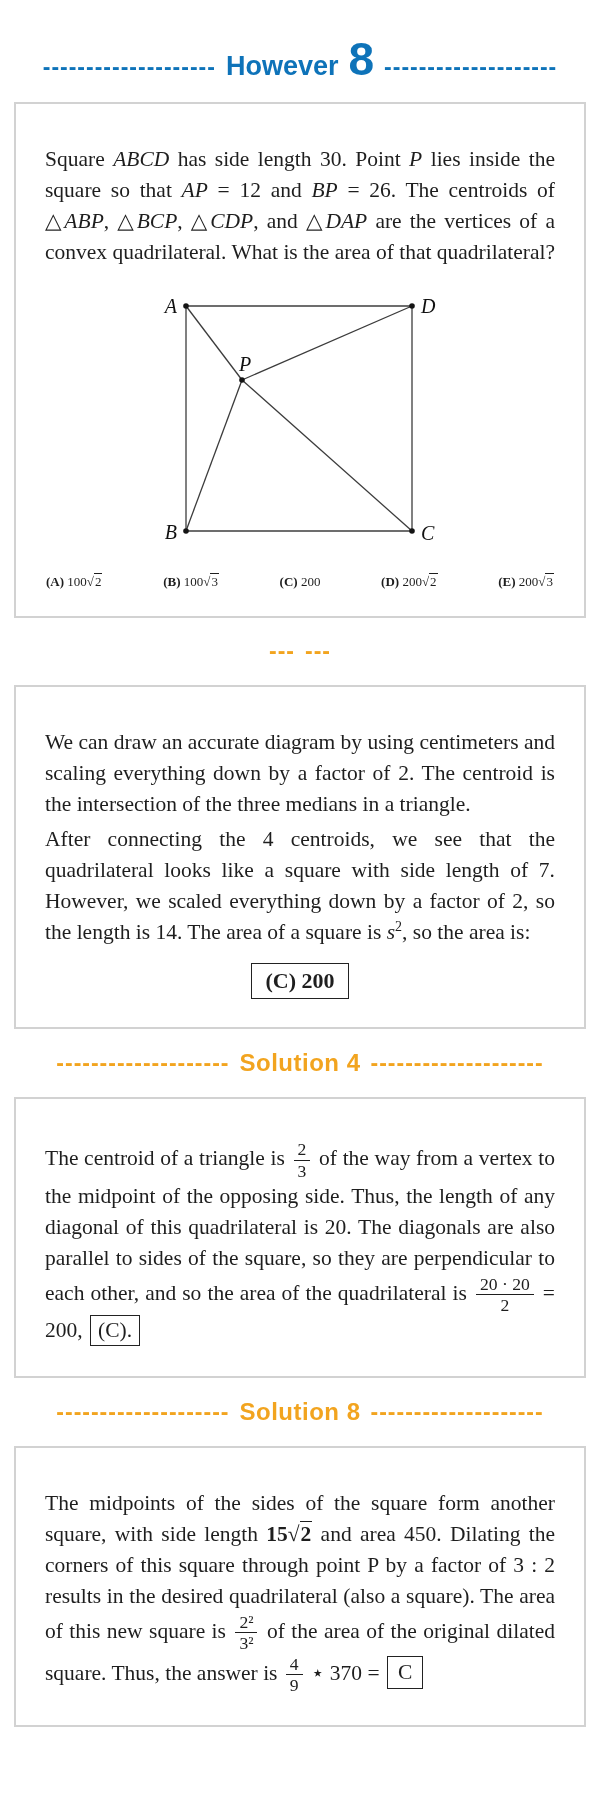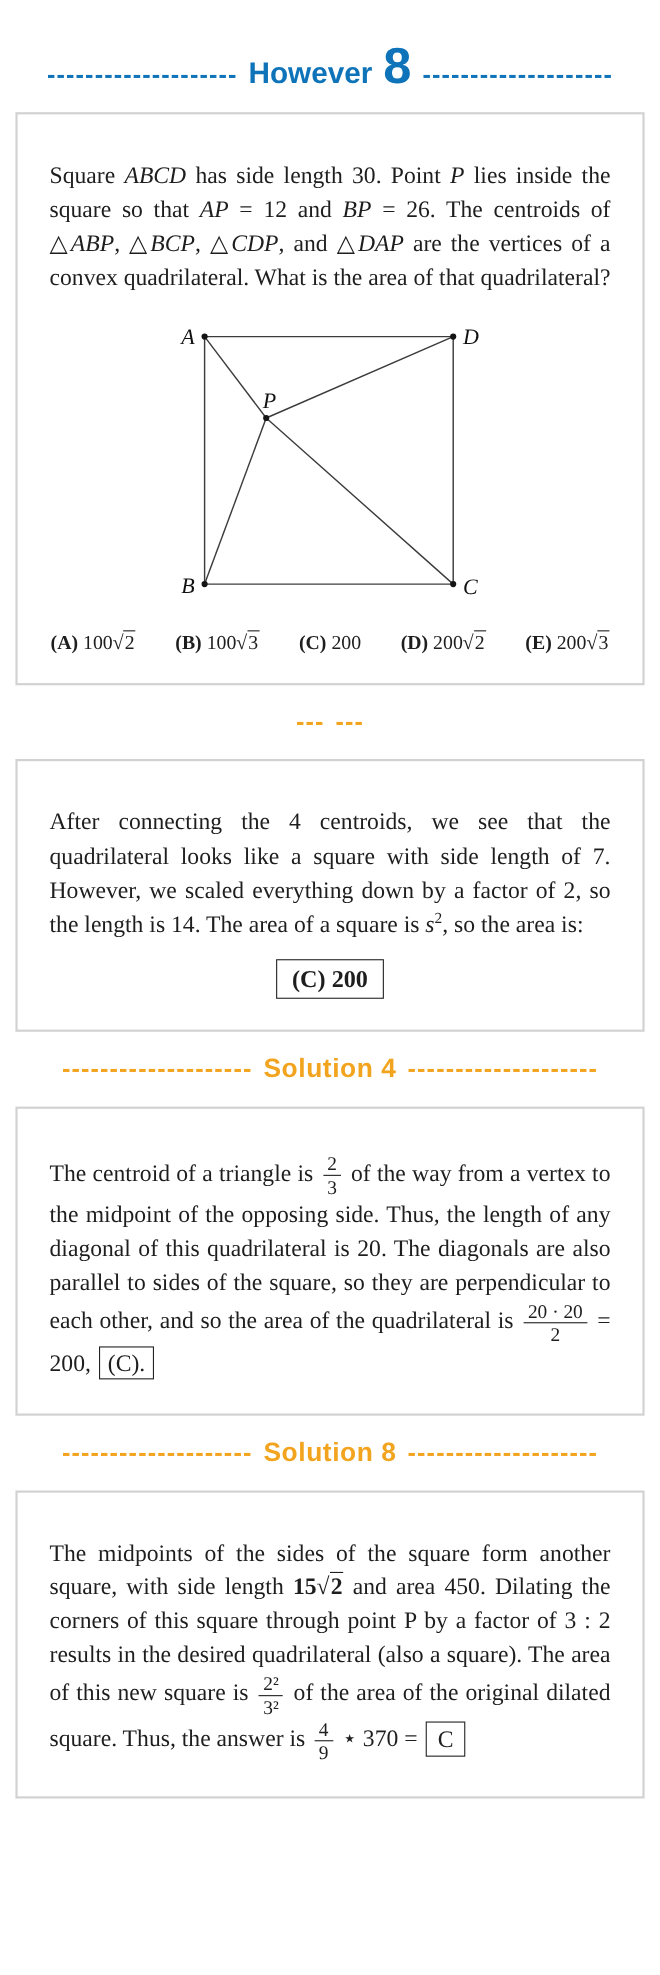--- a/index.html
+++ b/index.html
@@ -45,21 +45,21 @@
   .answer-box{width:max-content;margin:16px auto 2px;border:1.8px solid #222;
     padding:4px 13px;font-weight:bold;font-size:22px;}
 
   
   .diagram-wrap{display:flex;justify-content:center;margin:10px 0 14px;}
   .diagram-wrap svg{display:block;}
   .vlabel{font-family:"Liberation Serif",serif;font-style:italic;font-size:20px;fill:#111;}
 
   
   .choices{display:flex;justify-content:space-between;align-items:baseline;
-    font-size:18px;margin-top:10px;padding:0 1px;}
+    font-size:13px;margin-top:10px;padding:0 1px;}
   .choice{white-space:nowrap;}
 </style>
 </head>
 <body>
 
 <div class="page">
 
   <div class="sec-header blue">
     <span class="dash">--------------------</span>
     <span class="h-label">However</span>
@@ -99,20 +99,21 @@
         <span class="choice"><span class="b">(E) </span><span class="">200</span><span class="sqrt">√<span class="rad">3</span></span></span>
       </div>
   </section>
 
   <div class="sec-header orange">
     <span class="dash">---</span>
     <span class="dash">---</span>
   </div>
 
   <section class="box">
+    <p class="body"><span class="">We can draw an accurate diagram by using centimeters and scaling everything down by a factor of 2. The centroid is the intersection of the three medians in a triangle.</span></p>
     <p class="body"><span class="">After connecting the 4 centroids, we see that the quadrilateral looks like a square with side length of 7. However, we scaled everything down by a factor of 2, so the length is 14. The area of a square is </span><span class="i ">s</span><span class="sup">2</span><span class="">, so the area is:</span></p>
     <div class="answer-box">(C) 200</div>
   </section>
 
   <div class="sec-header orange">
     <span class="dash">--------------------</span>
     <span class="h-title">Solution 4</span>
     <span class="dash">--------------------</span>
   </div>
 

